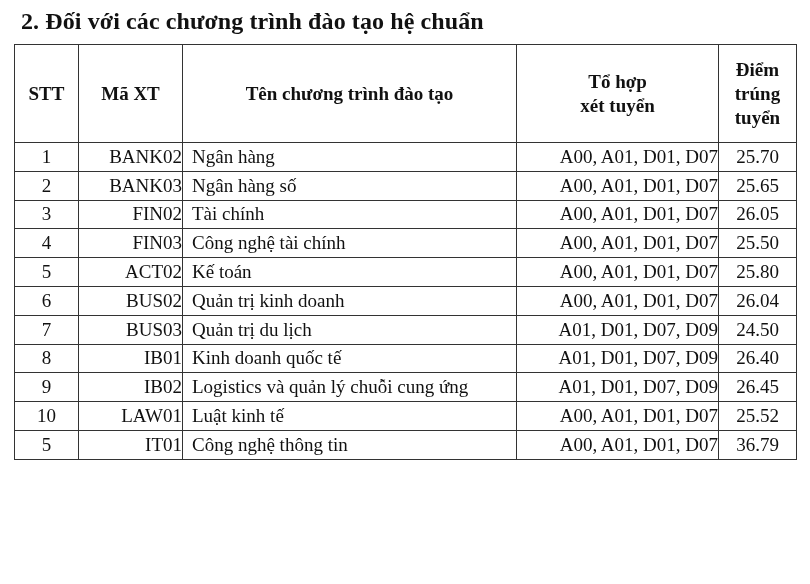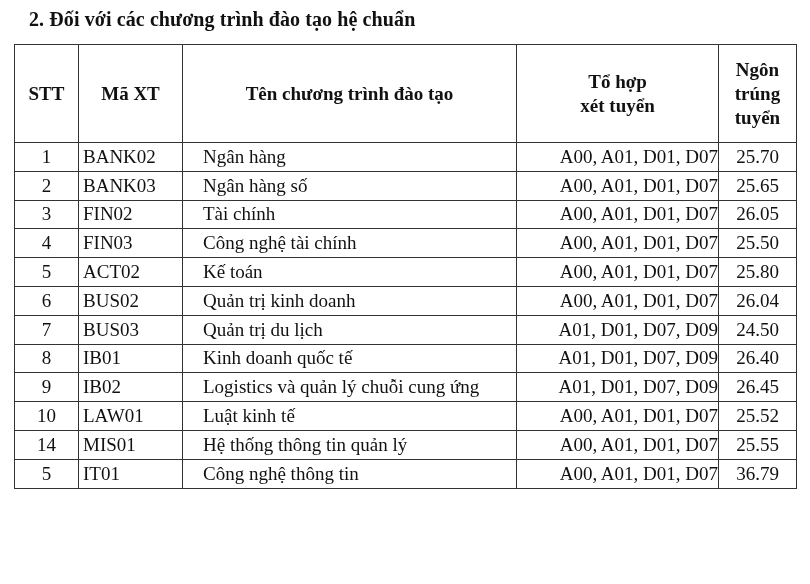--- a/index.html
+++ b/index.html
@@ -2,36 +2,36 @@
 <html><head>
   <meta charset="utf-8">
   <style>
     html, body { margin: 0; padding: 0; background: #ffffff; }
     body {
       width: 810px; height: 584px; overflow: hidden; position: relative;
       font-family: "Liberation Serif", "DejaVu Serif", serif; color: #111;
     }
     .title {
       position: absolute; left: 21px; top: 8px;
-      font-size: 20px; font-weight: bold; letter-spacing: 0.1px; margin-left: 8px;
+      font-size: 24px; font-weight: bold; letter-spacing: 0.1px;
     }
     table {
       position: absolute; left: 14px; top: 44px;
       border-collapse: collapse; table-layout: fixed;
       width: 782px;
     }
     th, td {
       border: 1.3px solid #333;
       font-size: 19px; line-height: 20px; padding: 0;
     }
     th { font-weight: bold; text-align: center; height: 97px; vertical-align: middle; }
     td { height: 27.8px; vertical-align: middle; }
     td.stt { text-align: center; }
-    td.code { padding-left: 4px; }
-    td.name { padding-left: 20px; white-space: nowrap; }
+    td.code { padding-left: 23px; text-align: right; }
+    td.name { padding-left: 9px; white-space: nowrap; }
     td.combo { text-align: right; white-space: nowrap; }
     td.score { text-align: center; }
     th .multi { display: block; line-height: 24px; }
   </style>
 </head>
 <body>
 
 <div class="title">2. Đối với các chương trình đào tạo hệ chuẩn</div>
 
 <table>
@@ -45,21 +45,21 @@
   <thead>
     <tr>
       <th>STT</th>
       <th>Mã XT</th>
       <th>Tên chương trình đào tạo</th>
       <th>
         <span class="multi">Tổ hợp</span>
         <span class="multi">xét tuyển</span>
       </th>
       <th>
-        <span class="multi">Ngôn</span>
+        <span class="multi">Điểm</span>
         <span class="multi">trúng</span>
         <span class="multi">tuyển</span>
       </th>
     </tr>
   </thead>
   <tbody id="tbody">
       <tr>
         <td class="stt">1</td>
         <td class="code">BANK02</td>
         <td class="name">Ngân hàng</td>
@@ -123,27 +123,20 @@
         <td class="score">26.45</td>
       </tr>
       <tr>
         <td class="stt">10</td>
         <td class="code">LAW01</td>
         <td class="name">Luật kinh tế</td>
         <td class="combo">A00, A01, D01, D07</td>
         <td class="score">25.52</td>
       </tr>
       <tr>
-        <td class="stt">14</td>
-        <td class="code">MIS01</td>
-        <td class="name">Hệ thống thông tin quản lý</td>
-        <td class="combo">A00, A01, D01, D07</td>
-        <td class="score">25.55</td>
-      </tr>
-      <tr>
         <td class="stt">5</td>
         <td class="code">IT01</td>
         <td class="name">Công nghệ thông tin</td>
         <td class="combo">A00, A01, D01, D07</td>
         <td class="score">36.79</td>
       </tr>
     </tbody>
 </table>
 
 </body></html>

